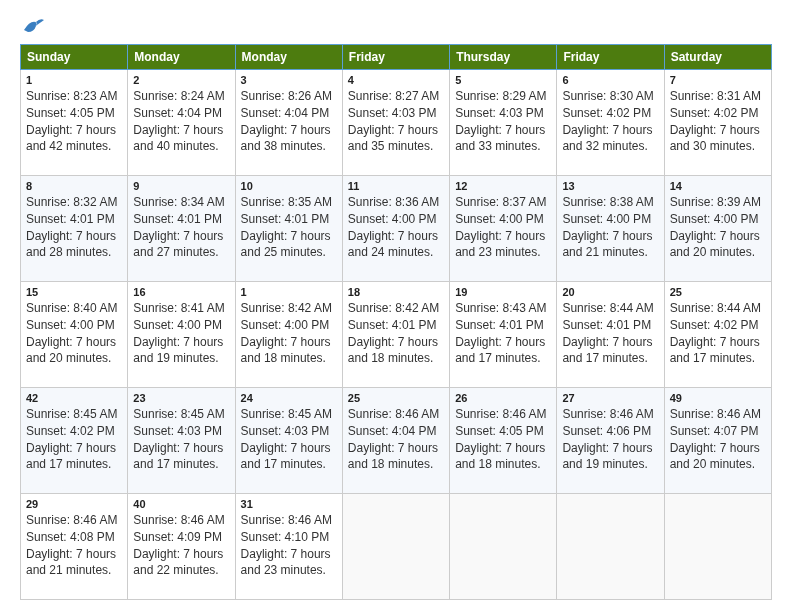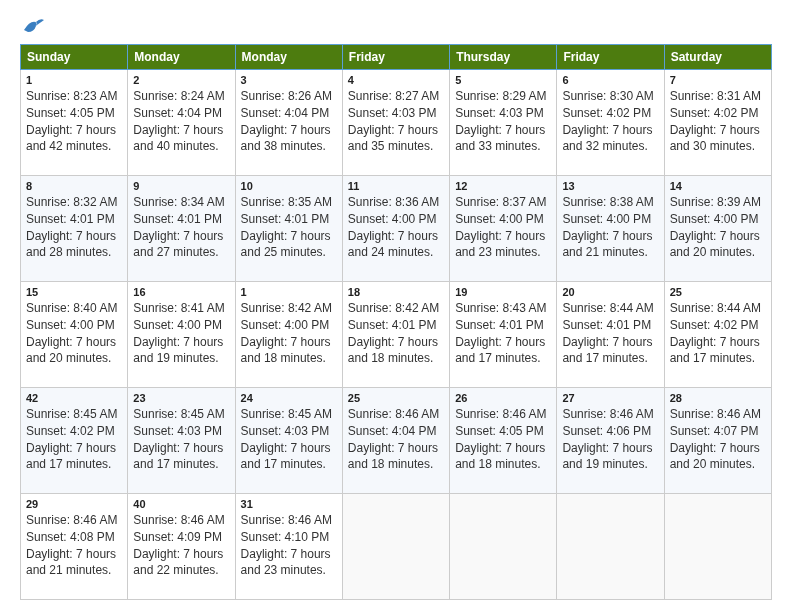--- a/index.html
+++ b/index.html
@@ -164,21 +164,21 @@
           <td><span class="day-num">20</span><span class="cell-text">Sunrise: 8:44 AM<br>Sunset: 4:01 PM<br>Daylight: 7 hours and&nbsp;17 minutes.</span></td>
           <td><span class="day-num">25</span><span class="cell-text">Sunrise: 8:44 AM<br>Sunset: 4:02 PM<br>Daylight: 7 hours and&nbsp;17 minutes.</span></td>
         </tr>
         <tr>
           <td><span class="day-num">42</span><span class="cell-text">Sunrise: 8:45 AM<br>Sunset: 4:02 PM<br>Daylight: 7 hours and&nbsp;17 minutes.</span></td>
           <td><span class="day-num">23</span><span class="cell-text">Sunrise: 8:45 AM<br>Sunset: 4:03 PM<br>Daylight: 7 hours and&nbsp;17 minutes.</span></td>
           <td><span class="day-num">24</span><span class="cell-text">Sunrise: 8:45 AM<br>Sunset: 4:03 PM<br>Daylight: 7 hours and&nbsp;17 minutes.</span></td>
           <td><span class="day-num">25</span><span class="cell-text">Sunrise: 8:46 AM<br>Sunset: 4:04 PM<br>Daylight: 7 hours and&nbsp;18 minutes.</span></td>
           <td><span class="day-num">26</span><span class="cell-text">Sunrise: 8:46 AM<br>Sunset: 4:05 PM<br>Daylight: 7 hours and&nbsp;18 minutes.</span></td>
           <td><span class="day-num">27</span><span class="cell-text">Sunrise: 8:46 AM<br>Sunset: 4:06 PM<br>Daylight: 7 hours and&nbsp;19 minutes.</span></td>
-          <td><span class="day-num">28</span><span class="cell-text">Sunrise: 8:46 AM<br>Sunset: 4:07 PM<br>Daylight: 7 hours and&nbsp;20 minutes.</span></td>
+          <td><span class="day-num">49</span><span class="cell-text">Sunrise: 8:46 AM<br>Sunset: 4:07 PM<br>Daylight: 7 hours and&nbsp;20 minutes.</span></td>
         </tr>
         <tr>
           <td><span class="day-num">29</span><span class="cell-text">Sunrise: 8:46 AM<br>Sunset: 4:08 PM<br>Daylight: 7 hours and&nbsp;21 minutes.</span></td>
           <td><span class="day-num">40</span><span class="cell-text">Sunrise: 8:46 AM<br>Sunset: 4:09 PM<br>Daylight: 7 hours and&nbsp;22 minutes.</span></td>
           <td><span class="day-num">31</span><span class="cell-text">Sunrise: 8:46 AM<br>Sunset: 4:10 PM<br>Daylight: 7 hours and&nbsp;23 minutes.</span></td>
           <td class="empty-cell"></td>
           <td class="empty-cell"></td>
           <td class="empty-cell"></td>
           <td class="empty-cell"></td>
         </tr>

